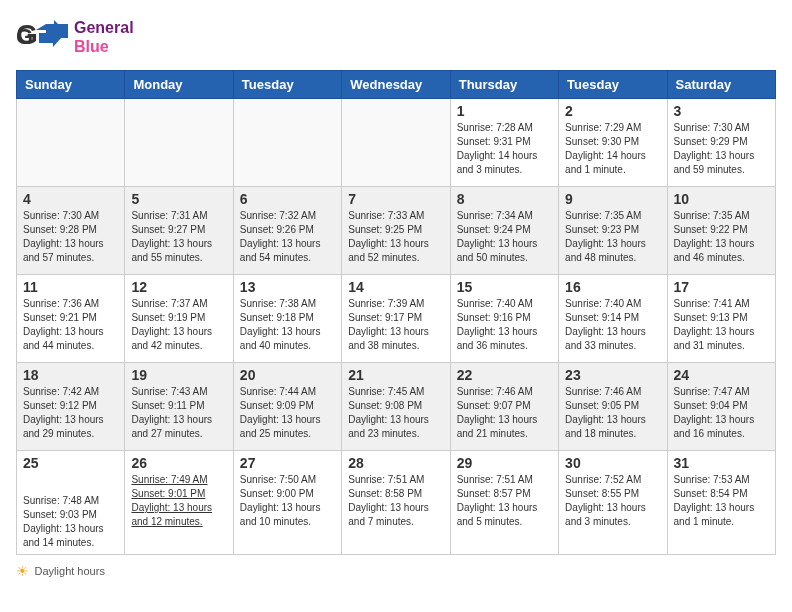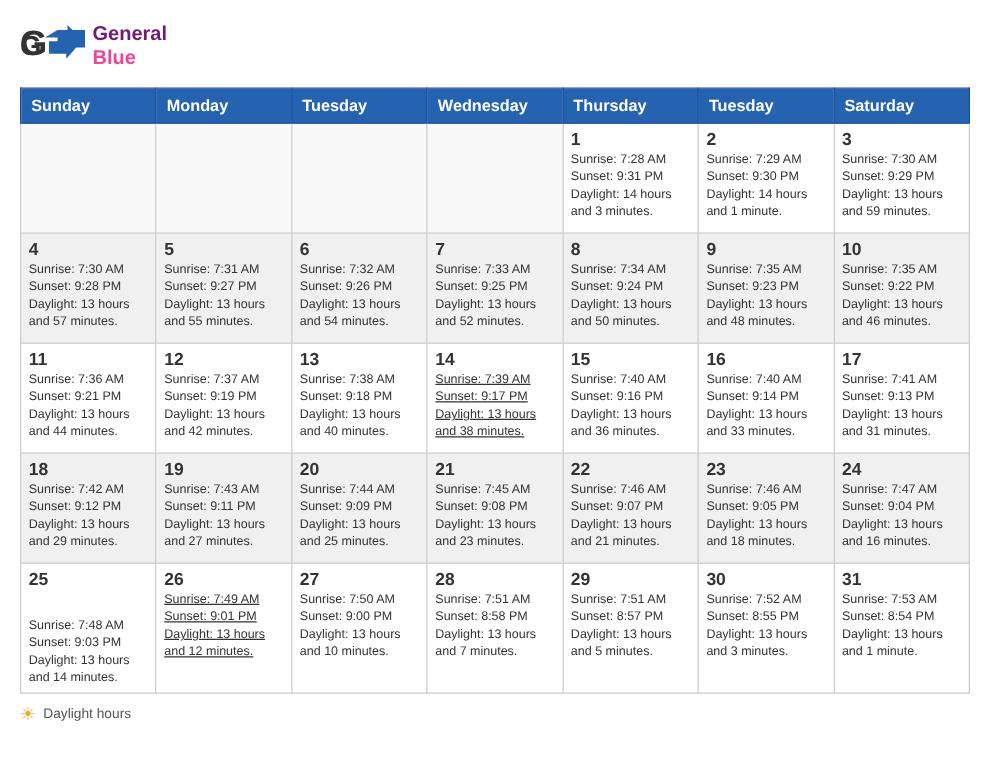--- a/index.html
+++ b/index.html
@@ -226,21 +226,21 @@
         </td>
         <td>
           <div class="day-num">13</div>
           <div class="day-info" style="white-space: pre-line;">Sunrise: 7:38 AM
 Sunset: 9:18 PM
 Daylight: 13 hours
 and 40 minutes.</div>
         </td>
         <td>
           <div class="day-num">14</div>
-          <div class="day-info" style="white-space: pre-line; text-decoration: underline;">Sunrise: 7:39 AM
+          <div class="day-info" style="white-space: pre-line;">Sunrise: 7:39 AM
 Sunset: 9:17 PM
 Daylight: 13 hours
 and 38 minutes.</div>
         </td>
         <td>
           <div class="day-num">15</div>
           <div class="day-info" style="white-space: pre-line;">Sunrise: 7:40 AM
 Sunset: 9:16 PM
 Daylight: 13 hours
 and 36 minutes.</div>

